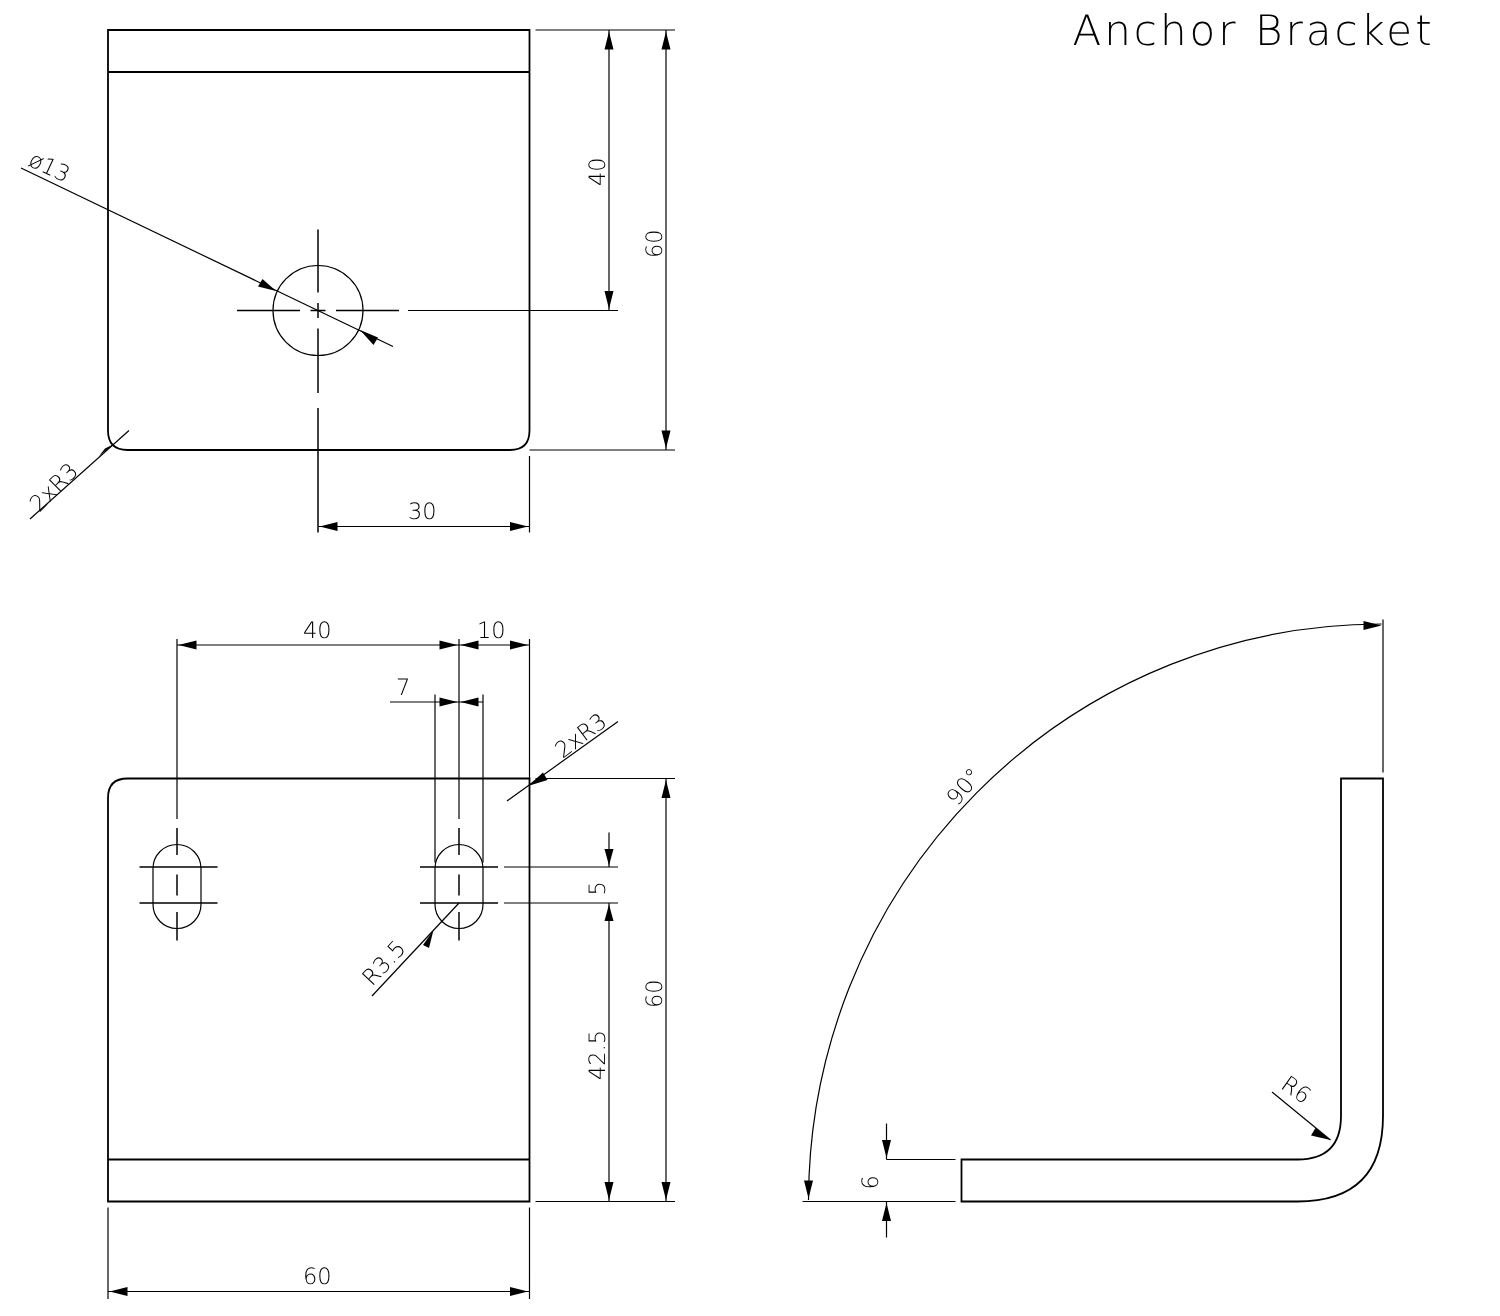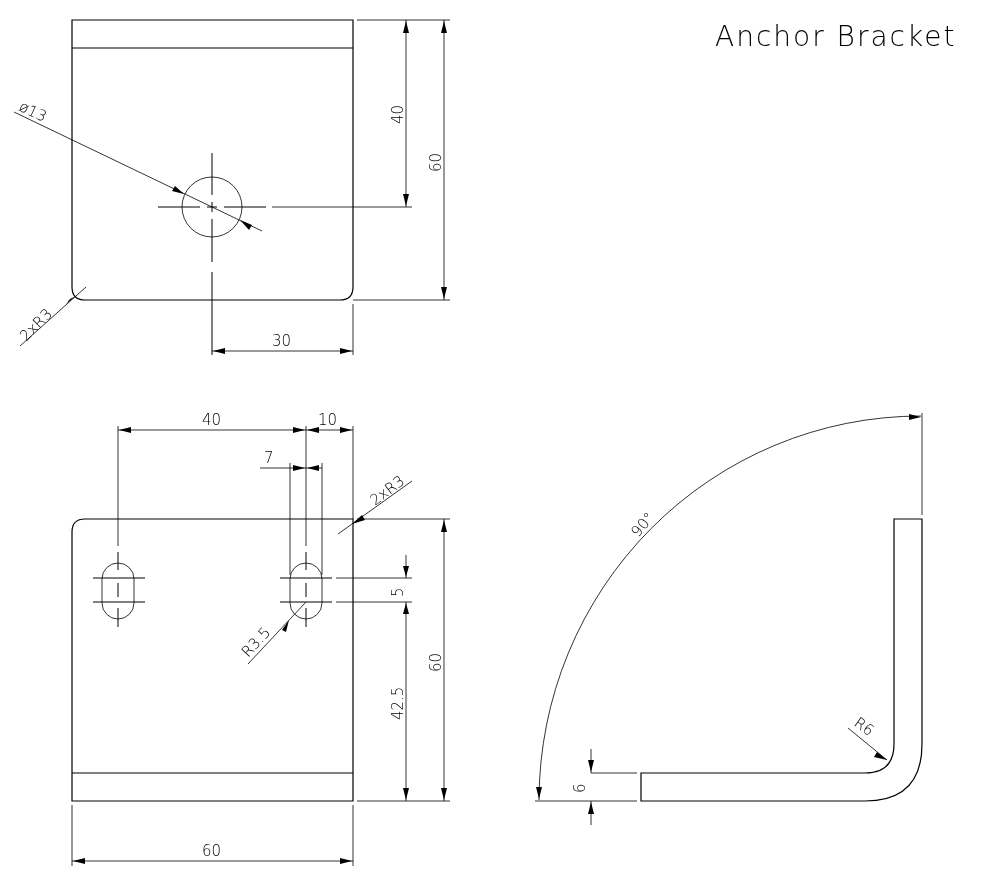--- a/index.html
+++ b/index.html
@@ -3,21 +3,21 @@
 <meta charset="utf-8">
 <style>
   html, body { margin: 0; padding: 0; background: #ffffff; }
   body { width: 1000px; height: 877px; position: relative; overflow: hidden; }
   #drawing { position: absolute; left: 0; top: 0; width: 1000px; height: 877px; }
   .ln { stroke: #000; stroke-width: 1.2; fill: none; }
   .thin { stroke: #000; stroke-width: 0.8; fill: none; }
   .ctr { stroke: #000; stroke-width: 1; fill: none; }
   .arr { fill: #000; stroke: none; }
   .dimtxt { font-family: "DejaVu Sans", sans-serif; font-size: 15px; fill: #000; font-weight: 200; }
-  .title { position: absolute; left: 715px; top: 20px; font-family: "DejaVu Sans", sans-serif; font-size: 28px; font-weight: 200; letter-spacing: 2px; color: #000; }
+  .title { position: absolute; left: 715px; top: 4px; font-family: "DejaVu Sans", sans-serif; font-size: 28px; font-weight: 200; letter-spacing: 2px; color: #000; }
 </style>
 </head>
 <body>
 
 <div class="title">Anchor Bracket</div>
 
 <svg id="drawing" viewBox="0 0 1000 877" xmlns="http://www.w3.org/2000/svg">
 
   <g>
 

